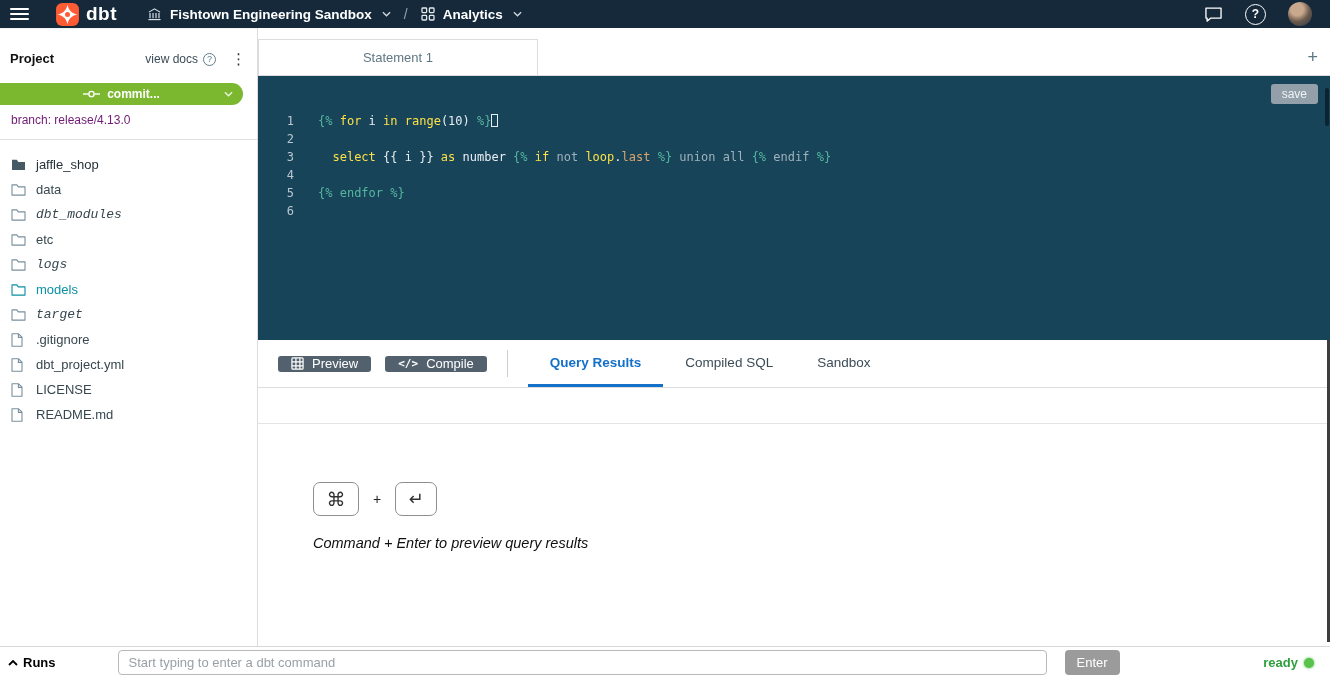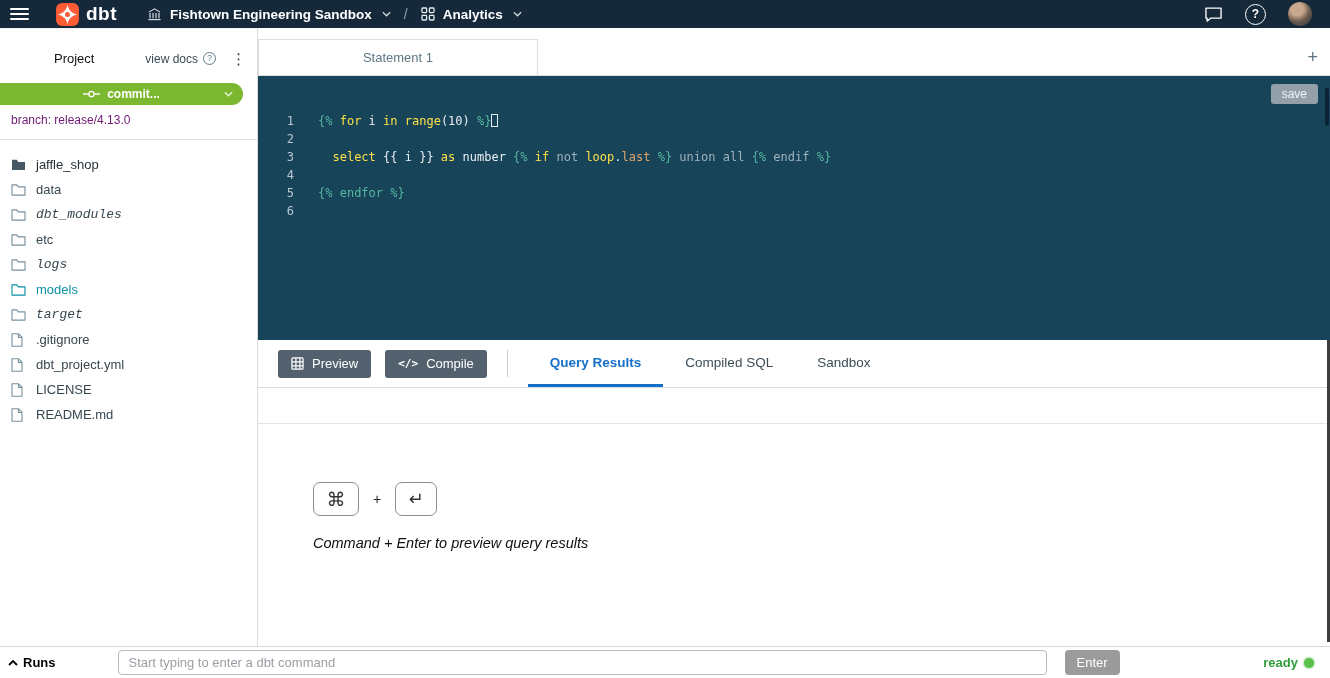--- a/index.html
+++ b/index.html
@@ -26,22 +26,22 @@
 
   
   .body-row { display:flex; height:618px; }
   .sidebar { width:258px; border-right:1px solid #dcdcdc; background:#fff;
              display:flex; flex-direction:column; }
   .main { flex:1; display:flex; flex-direction:column; position:relative; min-width:0; }
 
   
   .sidebar-header { height:48px; display:flex; align-items:center;
                     padding:12px 10px 0 10px; border-top:1px solid #f2f2f2; }
-  .sb-title { font-size:13px; font-weight:normal; color:#111;margin-left:44px; }
-  .view-docs { margin-left:auto; display:flex; align-items:flex-start; gap:5px;
+  .sb-title { font-size:13px; font-weight:bold; color:#111; }
+  .view-docs { margin-left:auto; display:flex; align-items:flex-end; gap:5px;
                font-size:12px; color:#3c4c57; cursor:pointer; }
   .docs-q { width:13px; height:13px; border:1.2px solid #607d8b; border-radius:50%;
             display:flex; align-items:center; justify-content:center; font-size:9px; color:#607d8b; }
   .kebab { margin-left:15px; color:#333; font-size:15px; letter-spacing:1px; cursor:pointer; }
 
   .commit-area { height:64px; padding-top:7px; border-bottom:1px solid #e0e0e0; }
   .commit-btn { width:243px; height:22px; background:#7cb82f; border:none;
                 border-radius:0 11px 11px 0; position:relative; cursor:pointer;
                 display:flex; align-items:center; justify-content:center; gap:7px;
                 color:#fff; font-size:12px; font-weight:bold; font-family:inherit; }
@@ -82,21 +82,21 @@
   .tok-orange { color:#dda46b; }
   .tok-cursor { display:inline-block; width:7px; height:13px; border:1px solid #e6edf2;
                 vertical-align:-2px; }
   .editor-scrollbar { position:absolute; right:1px; top:12px; width:4px; height:38px;
                       background:#0b2433; border-radius:2px; cursor:pointer; }
 
   
   .resultsbar { height:48px; border-bottom:1px solid #ddd; display:flex;
                 align-items:stretch; padding-left:20px; background:#fff; }
   .rb-left { display:flex; align-items:center; }
-  .action-btn { height:28px; display:flex; align-items:center; gap:8px; background:#53616e;
+  .action-btn { height:16px; display:flex; align-items:center; gap:8px; background:#53616e;
                 color:#fff; border:none; border-radius:3px; font-size:13px; padding:0 13px;
                 font-family:inherit; cursor:pointer; }
   .action-btn + .action-btn { margin-left:14px; }
   .code-glyph { font-family:"DejaVu Sans Mono",monospace; font-size:11px; font-weight:bold; }
   .rb-divider { width:1px; background:#ccc; margin:10px 20px; }
   .result-tabs { display:flex; align-items:stretch; }
   .rtab { display:flex; align-items:center; padding:0 22px; font-size:13.5px; color:#3c4c57;
           border-bottom:3px solid transparent; cursor:pointer; }
   .rtab.active { color:#1470c8; font-weight:bold; border-bottom-color:#1470c8; }
 

